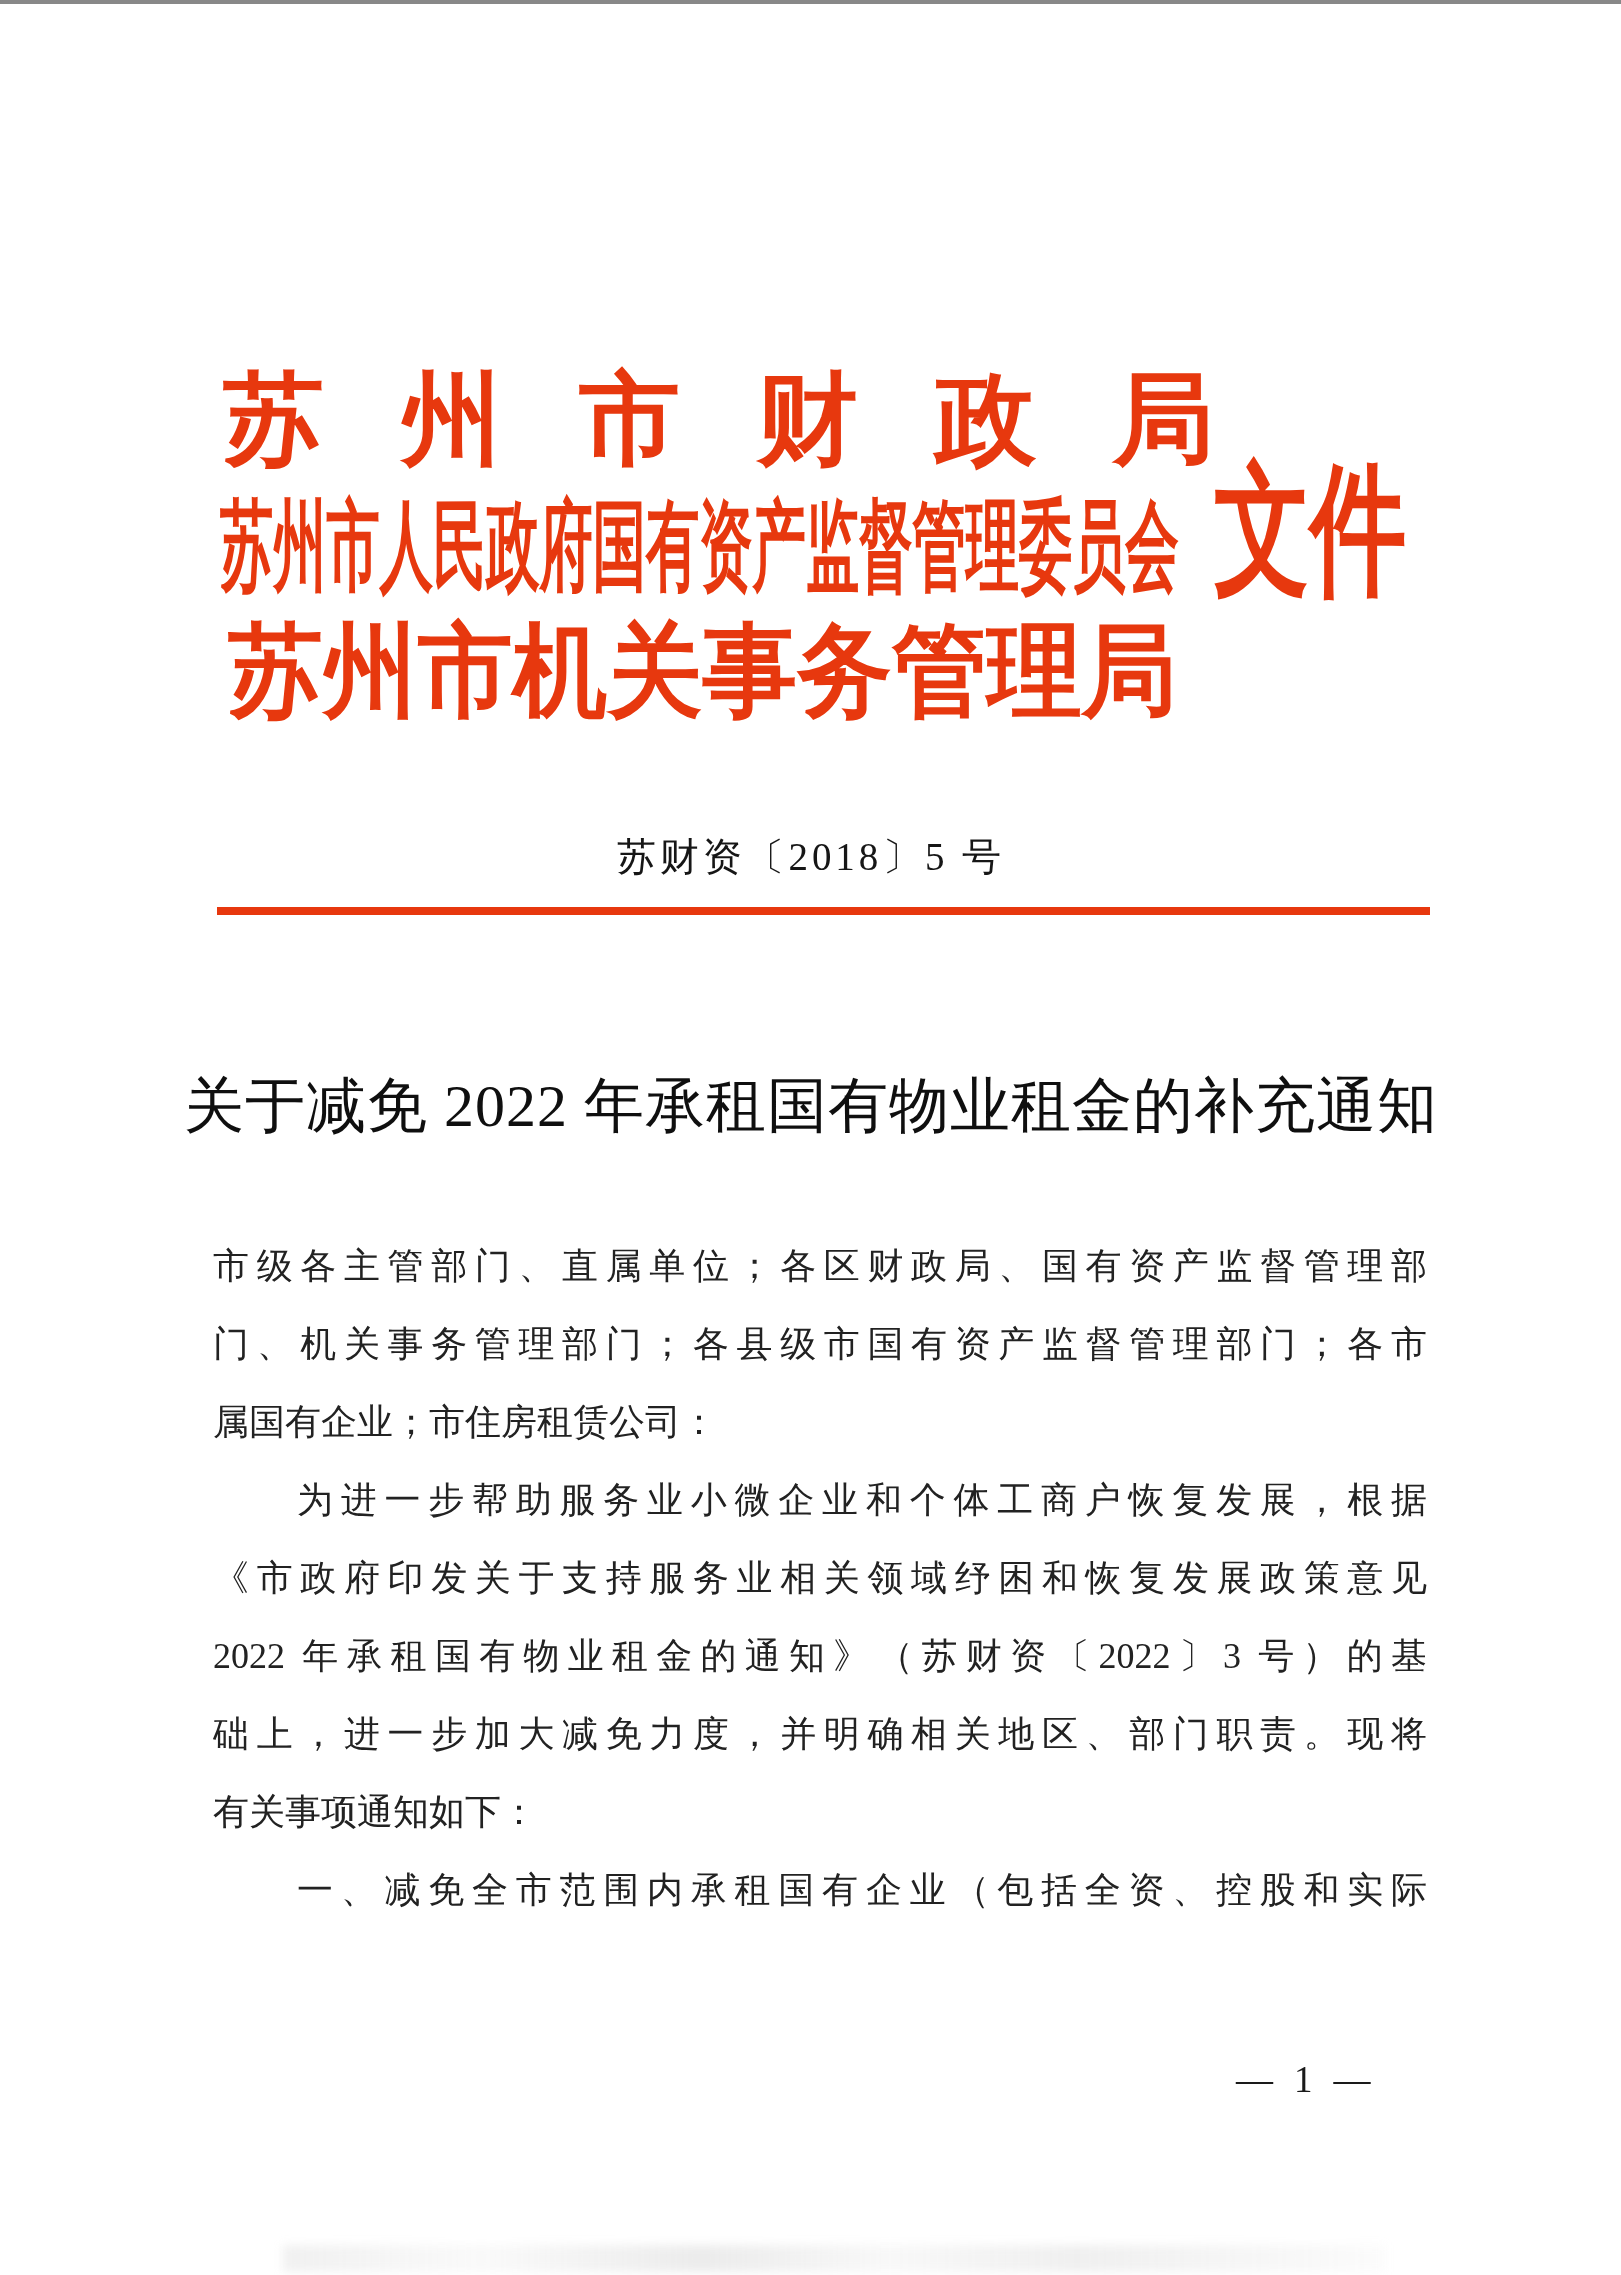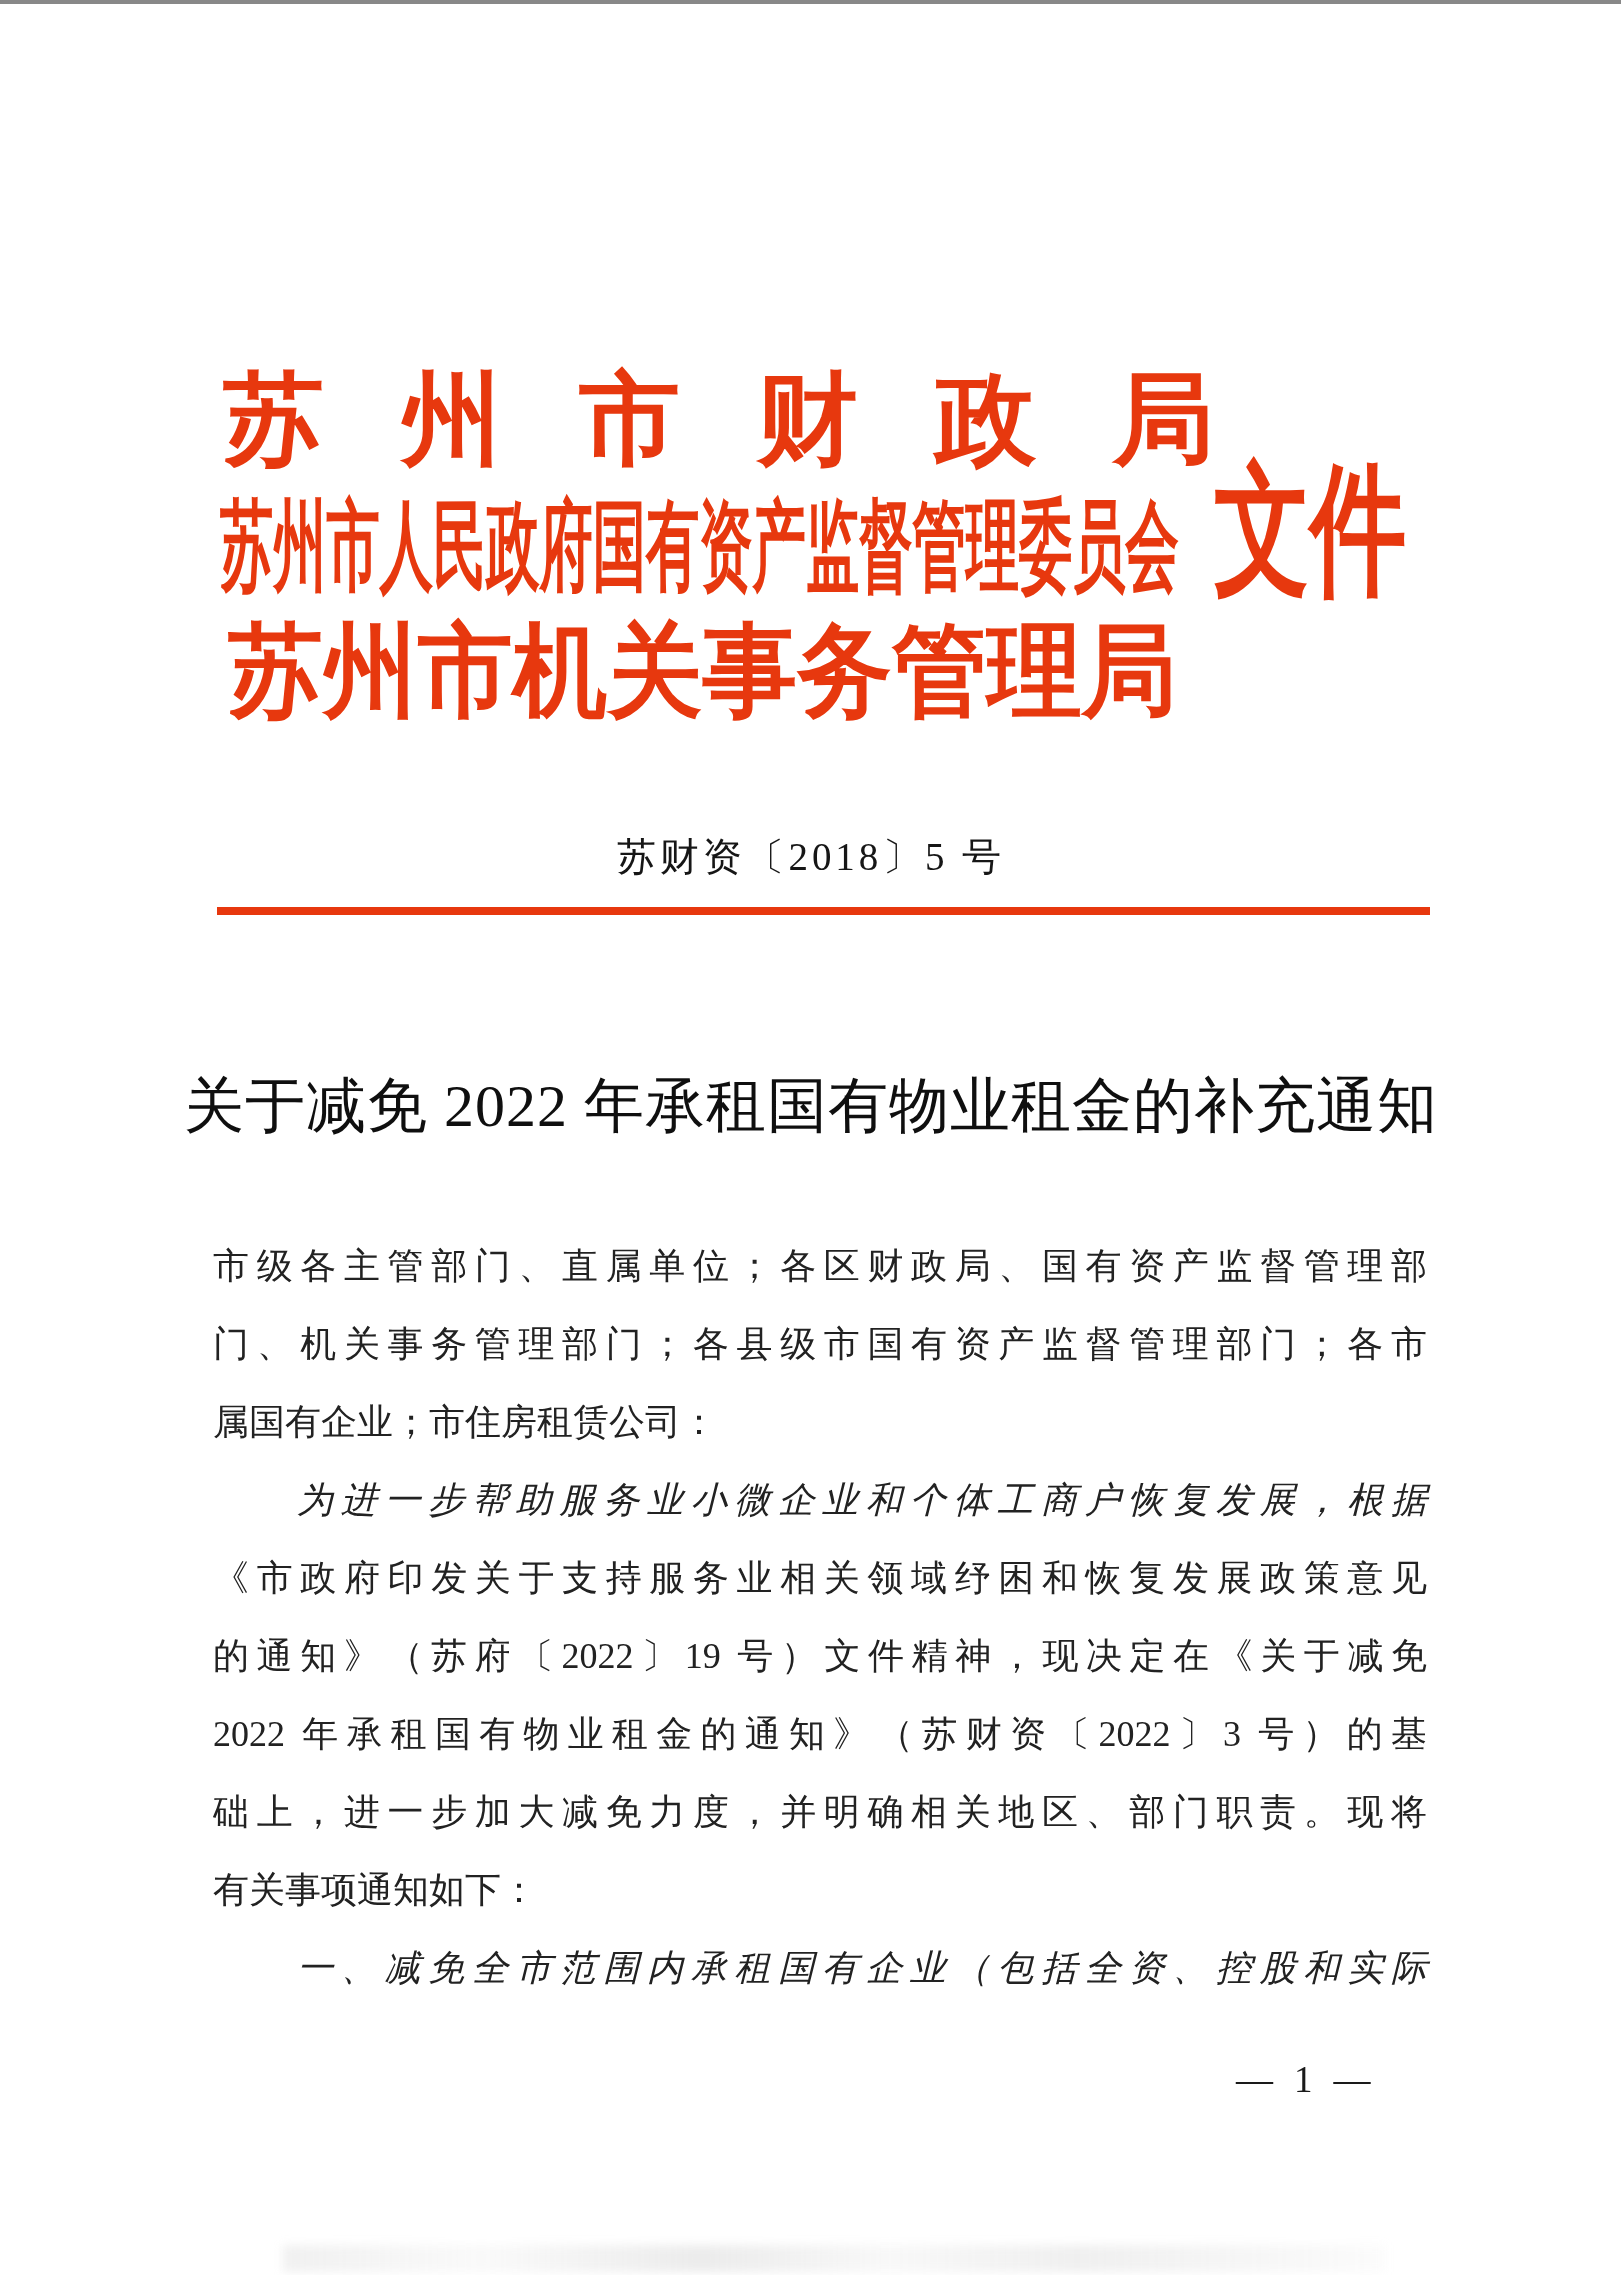--- a/index.html
+++ b/index.html
@@ -93,21 +93,20 @@
     text-align-last:justify;
     text-justify:inter-ideograph;
     white-space:nowrap;
   }
   .body-line.short{
     text-align:left;
     text-align-last:left;
   }
   .body-line.indent{
     text-indent:84px;
-    font-style:italic;
   }
   
   .page-number{
     position:absolute;
     left:1236px;top:2052px;
     font-size:37px;line-height:47px;
     letter-spacing:5.9px;
     color:#1a1a1a;
     white-space:nowrap;
   }
@@ -144,21 +143,20 @@
   <div class="red-rule"></div>
 
   <div class="doc-title">关于减免 2022 年承租国有物业租金的补充通知</div>
 
   <div class="body-text">
     <div class="body-line">市级各主管部门、直属单位；各区财政局、国有资产监督管理部</div>
     <div class="body-line">门、机关事务管理部门；各县级市国有资产监督管理部门；各市</div>
     <div class="body-line short">属国有企业；市住房租赁公司：</div>
     <div class="body-line indent">为进一步帮助服务业小微企业和个体工商户恢复发展，根据</div>
     <div class="body-line">《市政府印发关于支持服务业相关领域纾困和恢复发展政策意见</div>
-    <div class="body-line">的通知》（苏府〔2022〕19 号）文件精神，现决定在《关于减免</div>
     <div class="body-line">2022 年承租国有物业租金的通知》（苏财资〔2022〕3 号）的基</div>
     <div class="body-line">础上，进一步加大减免力度，并明确相关地区、部门职责。现将</div>
     <div class="body-line short">有关事项通知如下：</div>
     <div class="body-line indent">一、减免全市范围内承租国有企业（包括全资、控股和实际</div>
   </div>
 
   <div class="page-number">— 1 —</div>
 
   <div class="bleed-artifact"></div>
 

